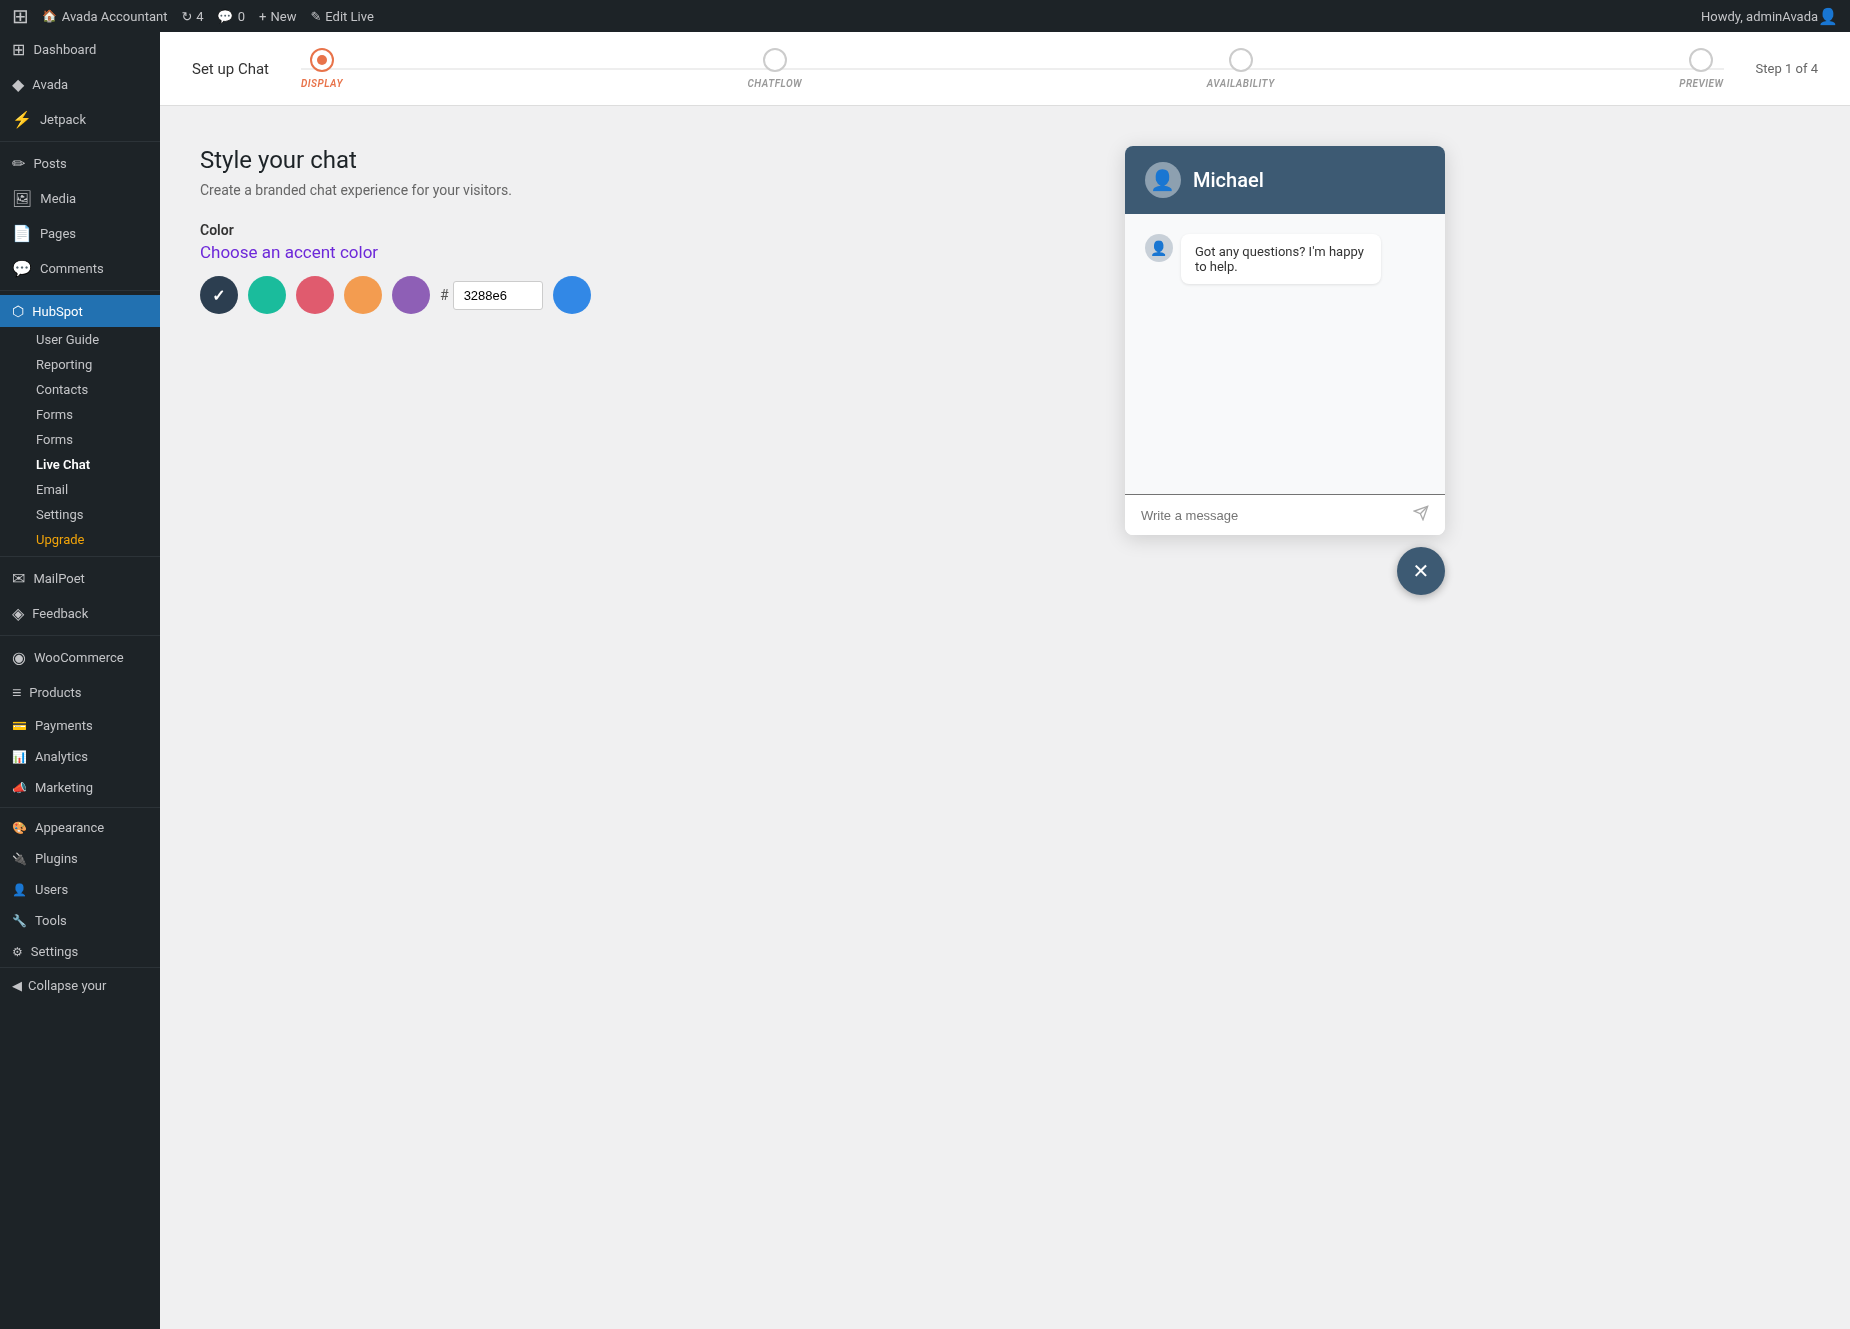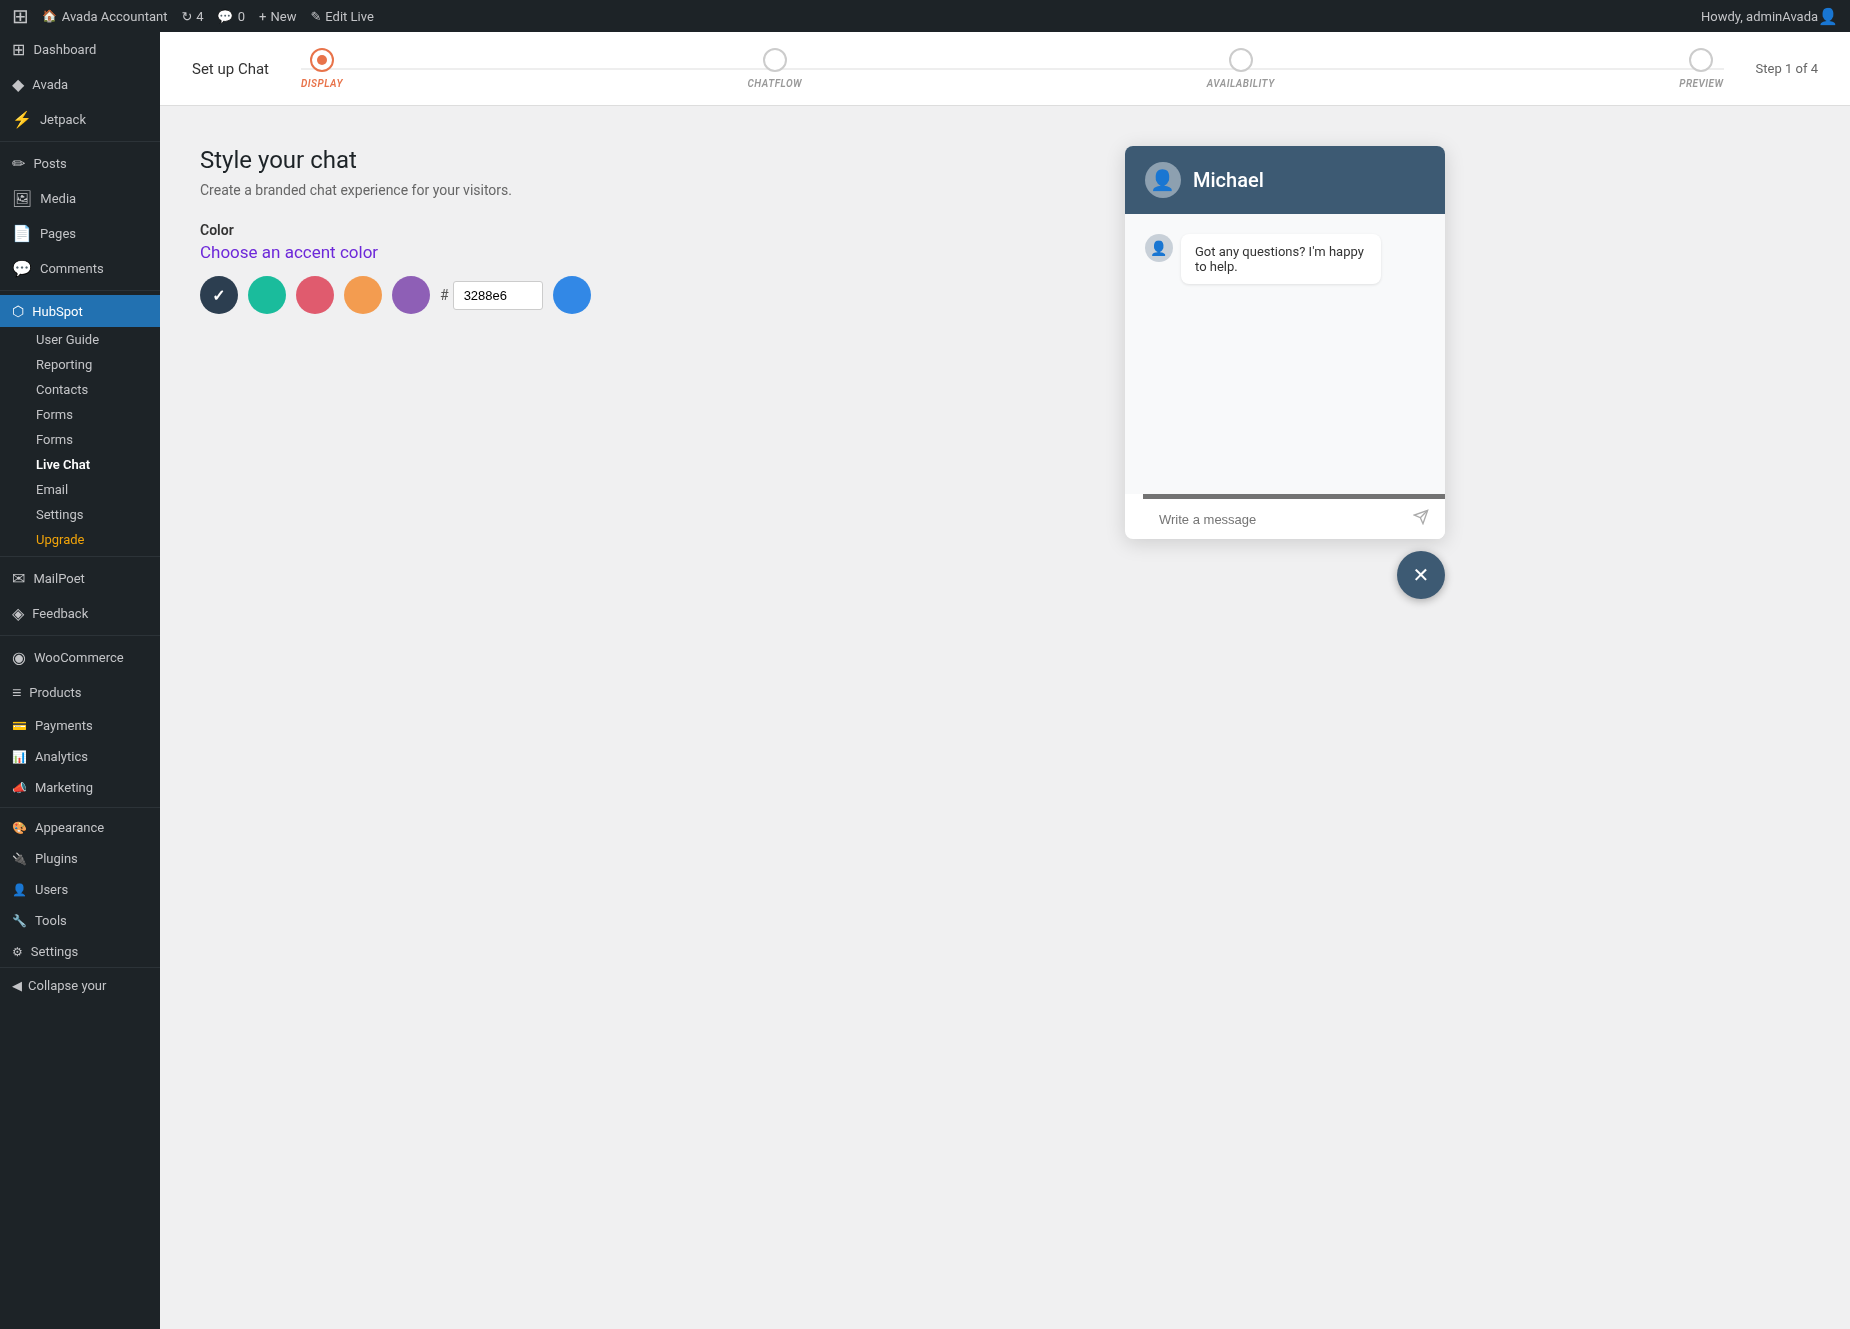--- a/index.html
+++ b/index.html
@@ -134,21 +134,21 @@
       width: 36px; height: 36px; border-radius: 50%;
       background: #8da0b0;
       display: flex; align-items: center; justify-content: center;
       color: #fff; font-size: 18px;
     }
     .chat-name { color: #fff; font-size: 20px; font-weight: 500; }
     .chat-body { padding: 20px; min-height: 280px; background: #f8f9fa; }
     .chat-message-row { display: flex; align-items: flex-start; gap: 8px; margin-bottom: 12px; }
     .chat-msg-avatar { width: 28px; height: 28px; border-radius: 50%; background: #c8d0d8; display: flex; align-items: center; justify-content: center; font-size: 14px; color: #666; flex-shrink: 0; }
     .chat-bubble { background: #fff; border-radius: 8px; padding: 10px 14px; font-size: 13px; color: #333; box-shadow: 0 1px 3px rgba(0,0,0,0.1); max-width: 200px; }
-    .chat-footer { padding: 10px 16px; border-top: 5px solid #737373; display: flex; align-items: center; gap: 8px; background: #fff; margin-left: 18px; }
+    .chat-footer { padding: 10px 16px; border-top: 1px solid #737373; display: flex; align-items: center; gap: 8px; background: #fff; }
     .chat-input-field { flex: 1; border: none; outline: none; font-size: 13px; color: #999; background: transparent; }
     .chat-send-icon { color: #aaa; font-size: 16px; cursor: pointer; }
     .chat-close-btn {
       position: absolute;
       bottom: -50px;
       right: -10px;
       width: 48px; height: 48px;
       background: #3d5a73;
       border-radius: 50%;
       display: flex; align-items: center; justify-content: center;

